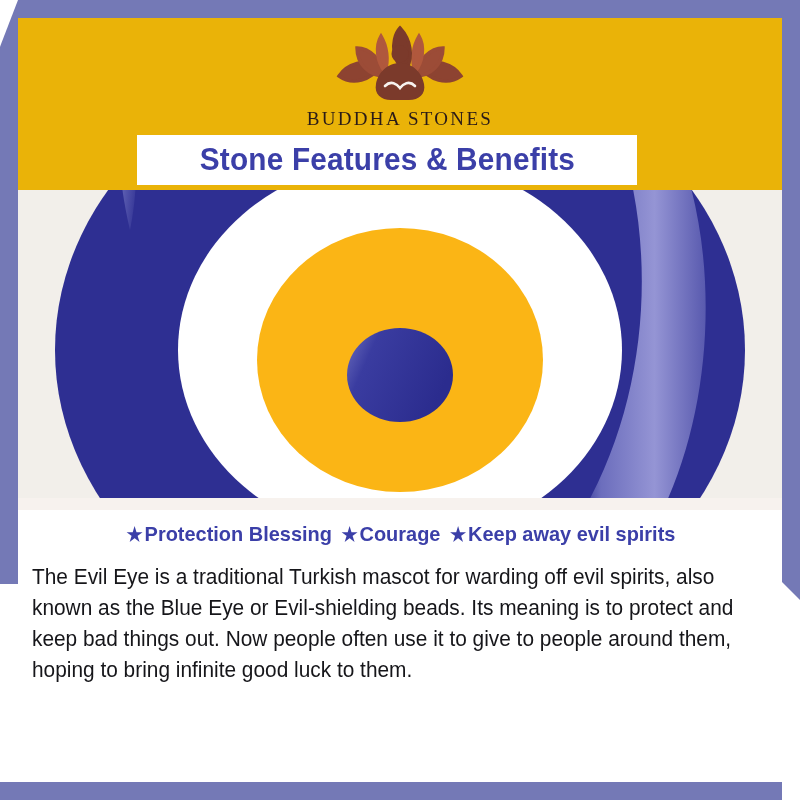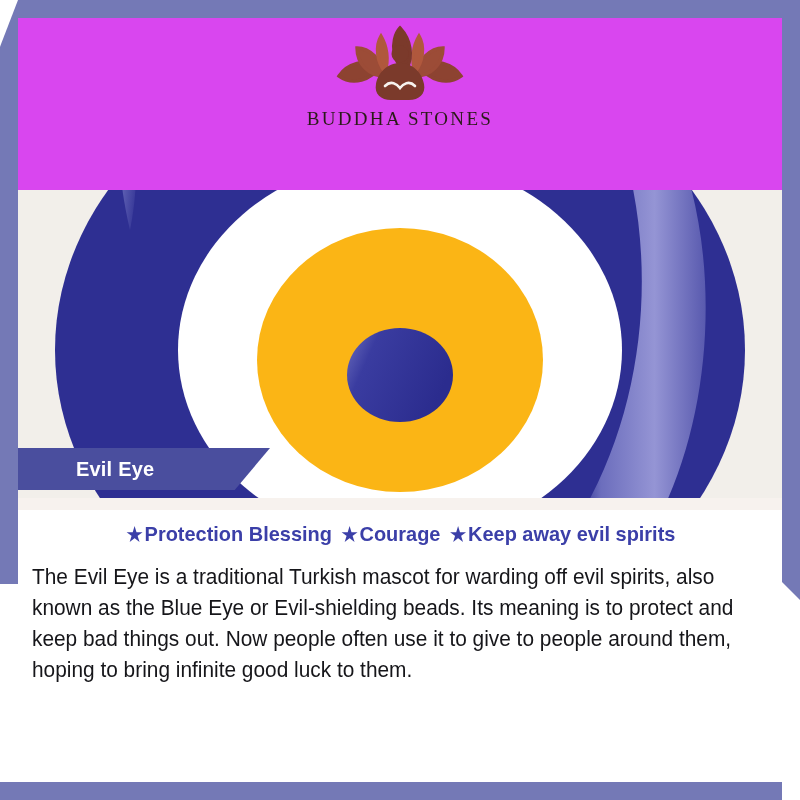--- a/index.html
+++ b/index.html
@@ -56,21 +56,21 @@
     height: 18px;
   }
 
   
   .header {
     position: absolute;
     left: 18px;
     top: 18px;
     width: 764px;
     height: 180px;
-    background: #d946ef;
+    background: #eab308;
     z-index: 2;
   }
 
   .logo-wrap {
     position: absolute;
     left: 0;
     top: 6px;
     width: 764px;
     height: 120px;
     display: flex;
@@ -240,20 +240,23 @@
           </g>
           <g fill="none" stroke="#f7f2ee" stroke-width="2.6" stroke-linecap="round">
             <path d="M60 62 C66 56 72 60 75 64 C78 60 84 56 90 62"></path>
           </g>
         </svg>
       </span>
       <span class="logo-text">BUDDHA STONES</span>
     </div>
   </div>
 
+  <div class="title-band">
+    <span class="title-text">Stone Features &amp; Benefits</span>
+  </div>
 
   <div class="hero">
     <svg viewBox="0 0 764 320" xmlns="http://www.w3.org/2000/svg" preserveAspectRatio="none">
       <defs>
         <linearGradient id="glossGrad" x1="0" y1="0" x2="1" y2="0">
           <stop offset="0%" stop-color="#2e2f92"></stop>
           <stop offset="18%" stop-color="#6f71bf"></stop>
           <stop offset="60%" stop-color="#9a9ad8"></stop>
           <stop offset="100%" stop-color="#5b5cb0"></stop>
         </linearGradient>
@@ -276,23 +279,20 @@
       <path d="M105 -120 C120 -60 122 -10 112 40 C100 -10 96 -70 105 -120 Z" fill="url(#topGloss)" opacity="0.55"></path>
 
       <ellipse cx="382" cy="160" rx="222" ry="192" fill="#ffffff"></ellipse>
 
       <ellipse cx="382" cy="170" rx="143" ry="132" fill="#fbb515"></ellipse>
 
       <ellipse cx="382" cy="185" rx="53" ry="47" fill="url(#pupilGrad)"></ellipse>
     </svg>
   </div>
 
-  <div class="ribbon">
-    <span class="ribbon-text">Evil Eye</span>
-  </div>
 
   <div class="strip"></div>
 
   <div class="body-area">
     <div class="features">
       <span class="star">★</span><span class="feat">Protection  Blessing</span><span class="star">★</span><span class="feat">Courage</span><span class="star">★</span><span class="feat">Keep away evil spirits</span>
     </div>
     <p class="paragraph">The Evil Eye is a traditional Turkish mascot for warding off evil spirits, also known as the Blue Eye or Evil-shielding beads. Its meaning is to protect and keep bad things out. Now people often use it to give to people around them, hoping to bring infinite good luck to them.</p>
   </div>
 

